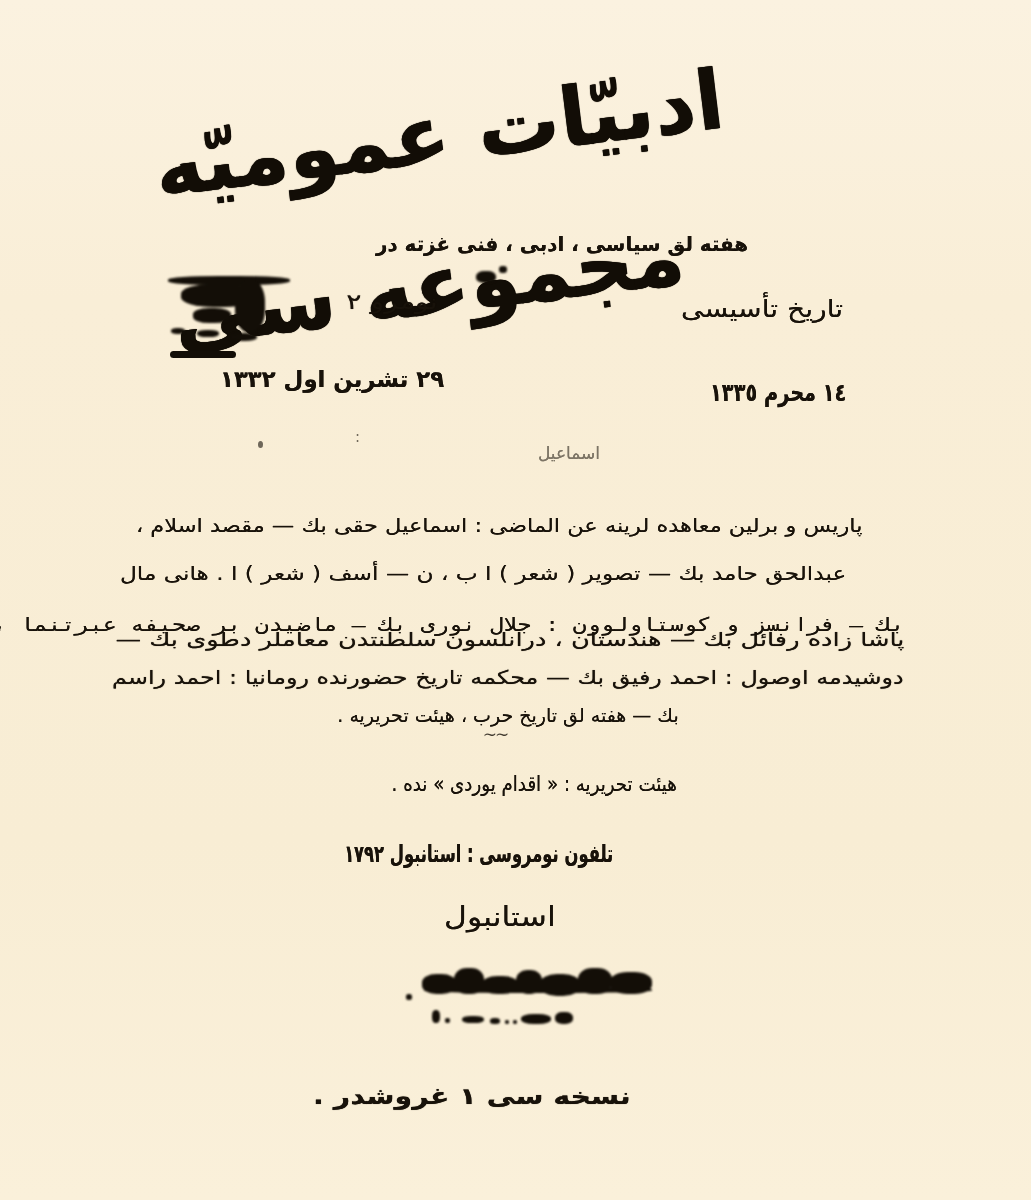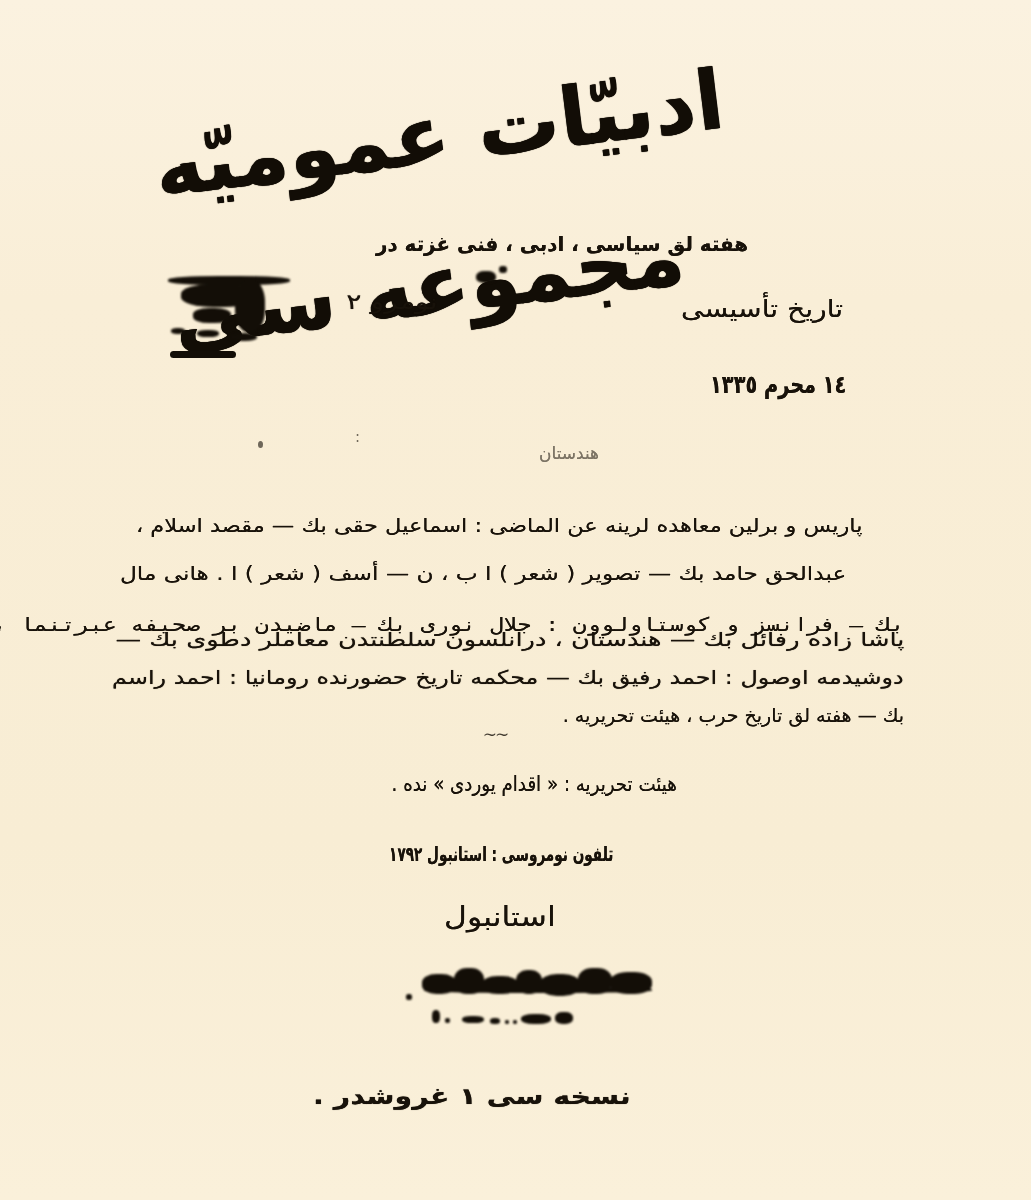--- a/index.html
+++ b/index.html
@@ -15,39 +15,39 @@
   }
   .fitbox{position:absolute;direction:rtl;text-align:center;}
   .fitbox>span{display:inline-block;white-space:nowrap;text-shadow:0 0 0.6px rgba(22,16,6,.95);}
   
   .title-rot{position:absolute;left:152px;top:50px;width:724px;height:150px;transform:rotate(-7deg);}
   .title-rot>span{font-size:82px;font-weight:bold;line-height:150px;color:#120d06;
     text-shadow:0 0 1px #120d06,0.6px 0 0 #120d06;}
   .subtitle{left:376px;top:226px;width:372px;height:36px;font-size:20px;font-weight:bold;line-height:36px;}
   
   .founded-label{left:693px;top:284px;width:162px;height:50px;font-size:24px;line-height:50px;}
-  .founded-date{left:710px;top:364px;width:136px;height:42px;font-size:25px;font-weight:bold;line-height:42px;}
+  .founded-date{left:710px;top:372px;width:136px;height:42px;font-size:25px;font-weight:bold;line-height:42px;}
   .issue-no{left:335px;top:280px;width:138px;height:44px;font-size:21px;line-height:44px;}
   .issue-date{left:220px;top:358px;width:224px;height:42px;font-size:23px;font-weight:bold;line-height:42px;}
   
   .smudge{position:absolute;filter:blur(1.15px);}
   .blob{position:absolute;background:#130e07;border-radius:42%;}
   .ink-dash{position:absolute;left:170px;top:351px;width:66px;height:7px;background:#130e07;border-radius:4px;filter:blur(.6px);}
   
   .faint-label{left:523px;top:440px;width:92px;height:26px;font-size:17px;line-height:26px;opacity:.55;filter:blur(.45px);}
   .faint-dot{position:absolute;left:258px;top:441px;width:5px;height:7px;background:#130e07;border-radius:50%;opacity:.6;}
   .faint-colon{position:absolute;left:355px;top:428px;font-size:15px;opacity:.6;}
   
   .cline{position:absolute;left:112px;width:792px;height:38px;direction:rtl;text-align:right;font-size:19px;line-height:38px;}
   .cline>span{display:inline-block;white-space:nowrap;text-shadow:0 0 .6px rgba(22,16,6,.9);}
-  .cline.center{}
+  .cline.center{text-align:center;}
   .squiggle{position:absolute;left:450px;top:724px;width:90px;font-size:17px;letter-spacing:-2px;opacity:.8;text-align:center;}
   
   .editorial{left:345px;top:764px;width:334px;height:40px;font-size:21px;font-weight:normal;line-height:40px;}
-  .phone{left:389px;top:838px;width:224px;height:32px;font-size:20px;font-weight:bold;line-height:32px;}
+  .phone{left:389px;top:838px;width:224px;height:32px;font-size:24px;font-weight:bold;line-height:32px;}
   .city{left:452px;top:894px;width:112px;height:46px;font-size:27px;line-height:46px;}
   .price{left:343px;top:1076px;width:318px;height:40px;font-size:23px;font-weight:bold;line-height:40px;}
   .subscription{left:256px;top:1124px;width:518px;height:38px;font-size:20px;font-weight:bold;line-height:38px;}
   
   .stamp{position:absolute;left:404px;top:960px;width:266px;height:80px;filter:blur(1.05px);}
 </style>
 </head>
 <body>
 
 <div class="page">
@@ -63,40 +63,43 @@
   <div class="fitbox subtitle">
     <span style="transform-origin: right center; transform: scaleX(0.994652);">هفته لق سياسى ، ادبى ، فنى غزته در</span>
   </div>
   <div class="fitbox founded-date">
     <span style="transform-origin: right center; transform: scaleX(0.772727);">١٤ محرم ١٣٣٥</span>
   </div>
 
   <div class="fitbox issue-no">
     <span style="transform-origin: right center; transform: scaleX(1.35);">نومرو ٢</span>
   </div>
+  <div class="fitbox issue-date">
+    <span style="transform-origin: right center; transform: scaleX(0.99115);">٢٩ تشرين اول ١٣٣٢</span>
+  </div>
 
   <div class="smudge" style="left:163px;top:266px;width:135px;height:85px;">
     <div class="blob" style="left:5px;top:10px;width:122px;height:9px;"></div>
     <div class="blob" style="left:18px;top:18px;width:76px;height:23px;"></div>
     <div class="blob" style="left:72px;top:14px;width:30px;height:52px;"></div>
     <div class="blob" style="left:30px;top:42px;width:38px;height:15px;"></div>
     <div class="blob" style="left:8px;top:62px;width:14px;height:6px;"></div>
     <div class="blob" style="left:34px;top:64px;width:22px;height:7px;"></div>
     <div class="blob" style="left:66px;top:67px;width:28px;height:8px;"></div>
   </div>
   <div class="ink-dash"></div>
   <div class="smudge" style="left:476px;top:266px;width:34px;height:20px;">
     <div class="blob" style="left:0;top:5px;width:20px;height:12px;"></div>
     <div class="blob" style="left:23px;top:0;width:8px;height:7px;"></div>
   </div>
 
   <div class="faint-dot"></div>
   <div class="faint-colon">:</div>
   <div class="fitbox faint-label">
-    <span>هندستان</span>
+    <span>اسماعيل</span>
   </div>
 
   <div>
     <div class="cline" style="top:506px;left:136px;width:726px;">
       <span style="transform-origin: right center; transform: scaleX(1.18434);">پاريس و برلين معاهده لرينه عن الماضى : اسماعيل حقى بك — مقصد اسلام ،</span>
     </div>
     <div class="cline" style="top:544px;left:120px;width:726px;margin-top:10px;">
       <span style="transform-origin: right center; transform: scaleX(1.22222);">عبدالحق حامد بك — تصوير ( شعر ) ا ب ، ن — أسف ( شعر ) ا . هانى مال</span>
     </div>
     <div class="cline" style="top:607px;font-family:Liberation Mono, monospace;">

